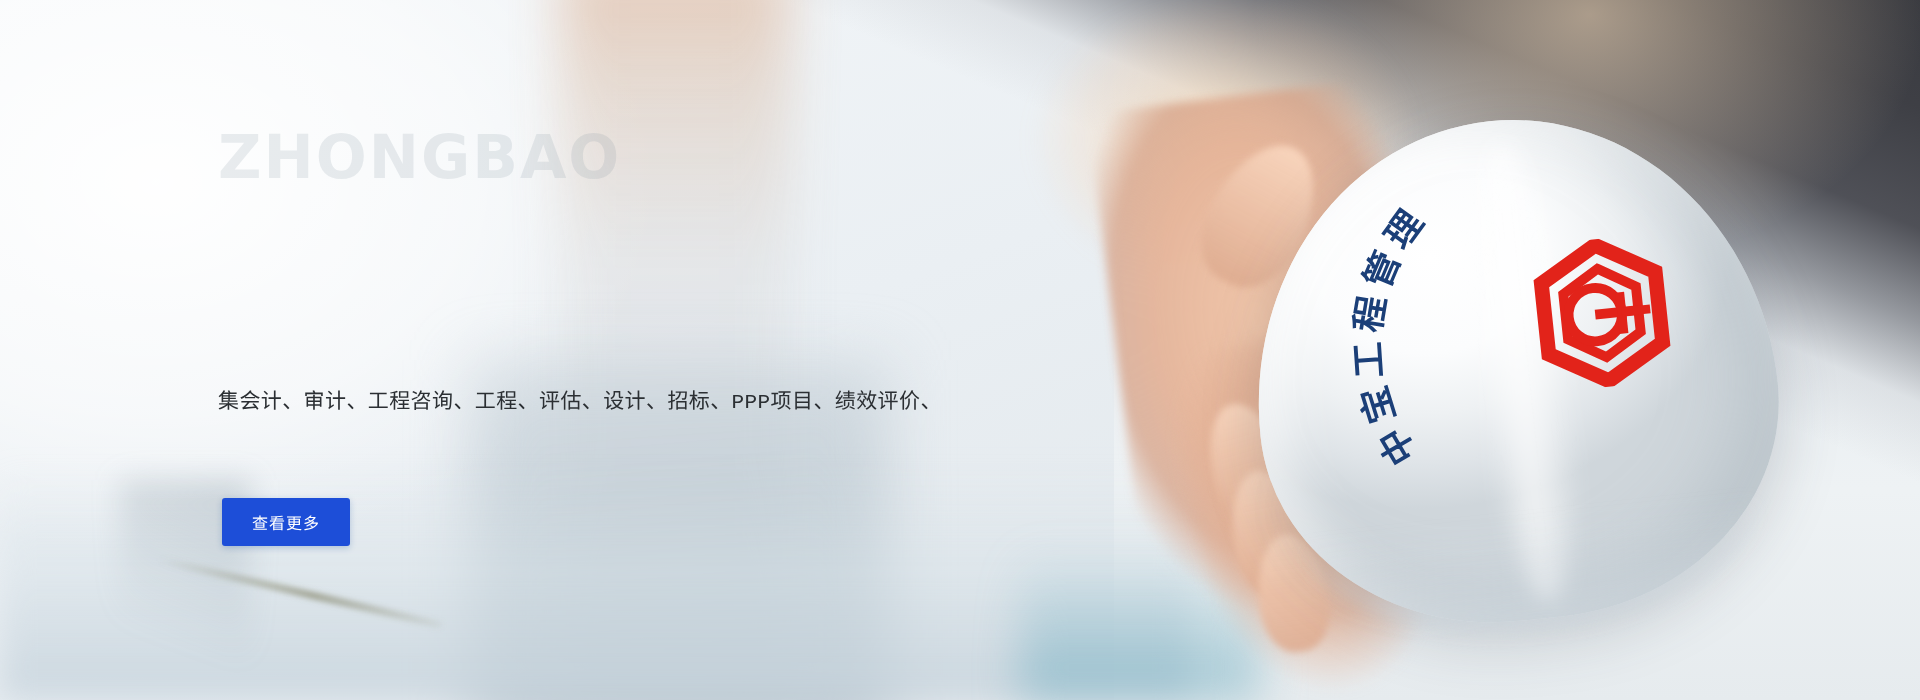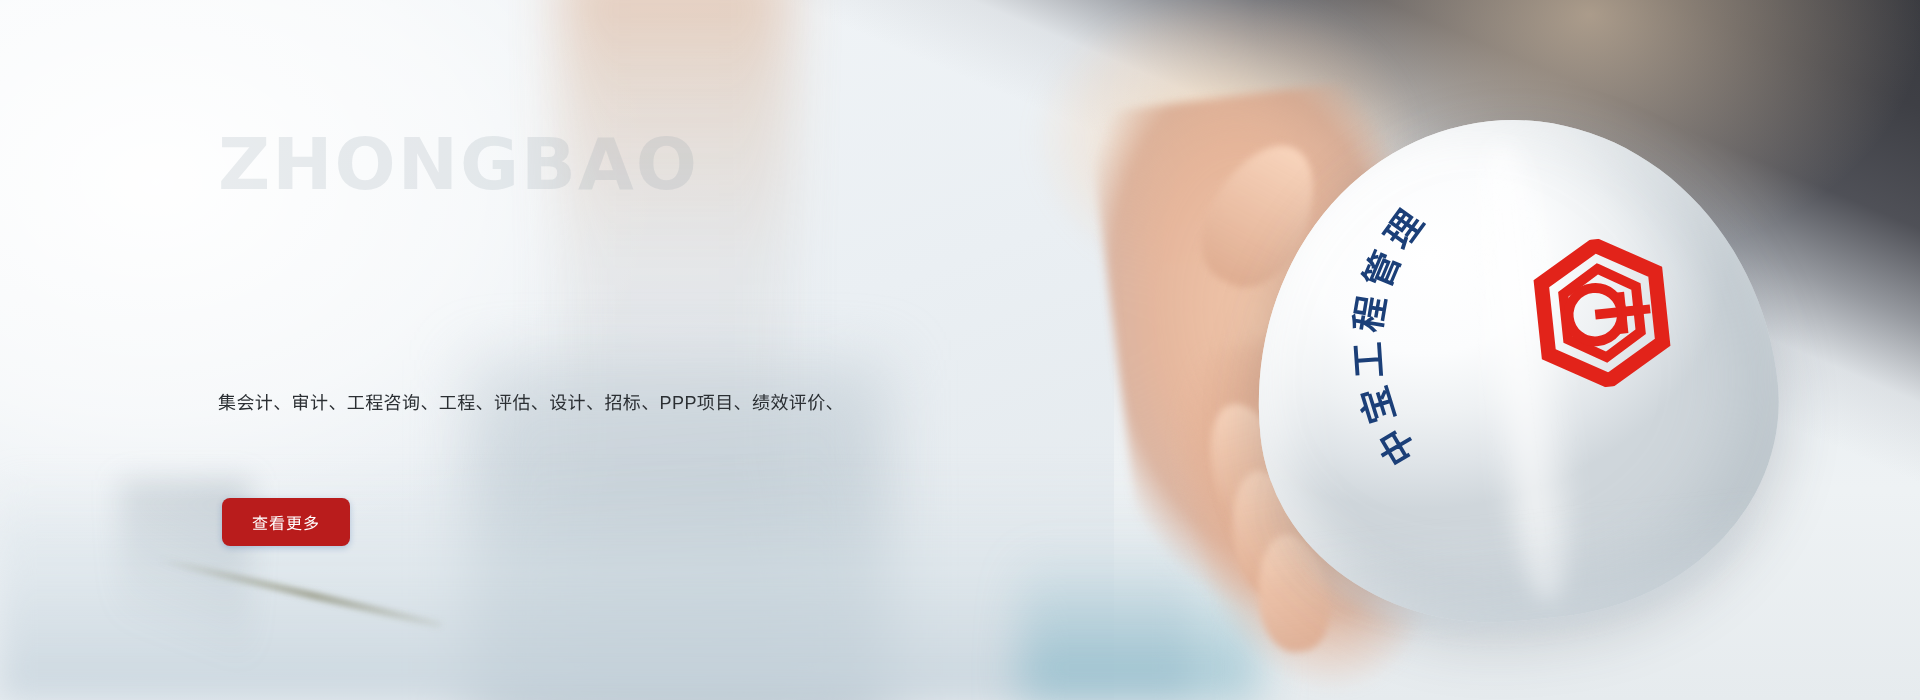--- a/index.html
+++ b/index.html
@@ -164,21 +164,21 @@
   .content{
     position:absolute;
     left:218px; top:0;
     width:720px; height:100%;
   }
 
   .watermark{
     position:absolute;
     left:0px; top:122px;
     font-family:"DejaVu Sans","Liberation Sans",sans-serif;
-    font-size:72px;
+    font-size:60px;
     font-weight:bold;
     letter-spacing:2px;
     color:rgba(126,142,158,.16);
     white-space:nowrap;
     user-select:none;
   }
 
   .headline{
     position:absolute;
     left:0; top:164px;
@@ -194,35 +194,35 @@
   }
   .h-blue{ color:#17489e; }
   .h-orange{ color:#f6a71a; }
 
   .desc{
     position:absolute;
     left:0; top:380px;
     width:600px;
   }
   .desc p{
-    font-family:Liberation Sans, sans-serif;
-    font-size:18px;
+    font-family:Liberation Mono, monospace;
+    font-size:21px;
     line-height:46px;
     color:#2b2f33;
     letter-spacing:.4px;
     white-space:nowrap;
   }
 
   .cta{
     position:absolute;
     left:4px; top:498px;
     width:128px; height:48px;
-    background:#b91c1c;
+    background:#1d4ed8;
     border:none;
-    border-radius:8px;
+    border-radius:3px;
     color:#ffffff;
     font-family:"DejaVu Sans","Liberation Sans",sans-serif;
     font-size:16px;
     letter-spacing:1px;
     cursor:pointer;
     display:flex;
     align-items:center;
     justify-content:center;
     box-shadow:0 2px 6px rgba(19,81,160,.25);
   }

